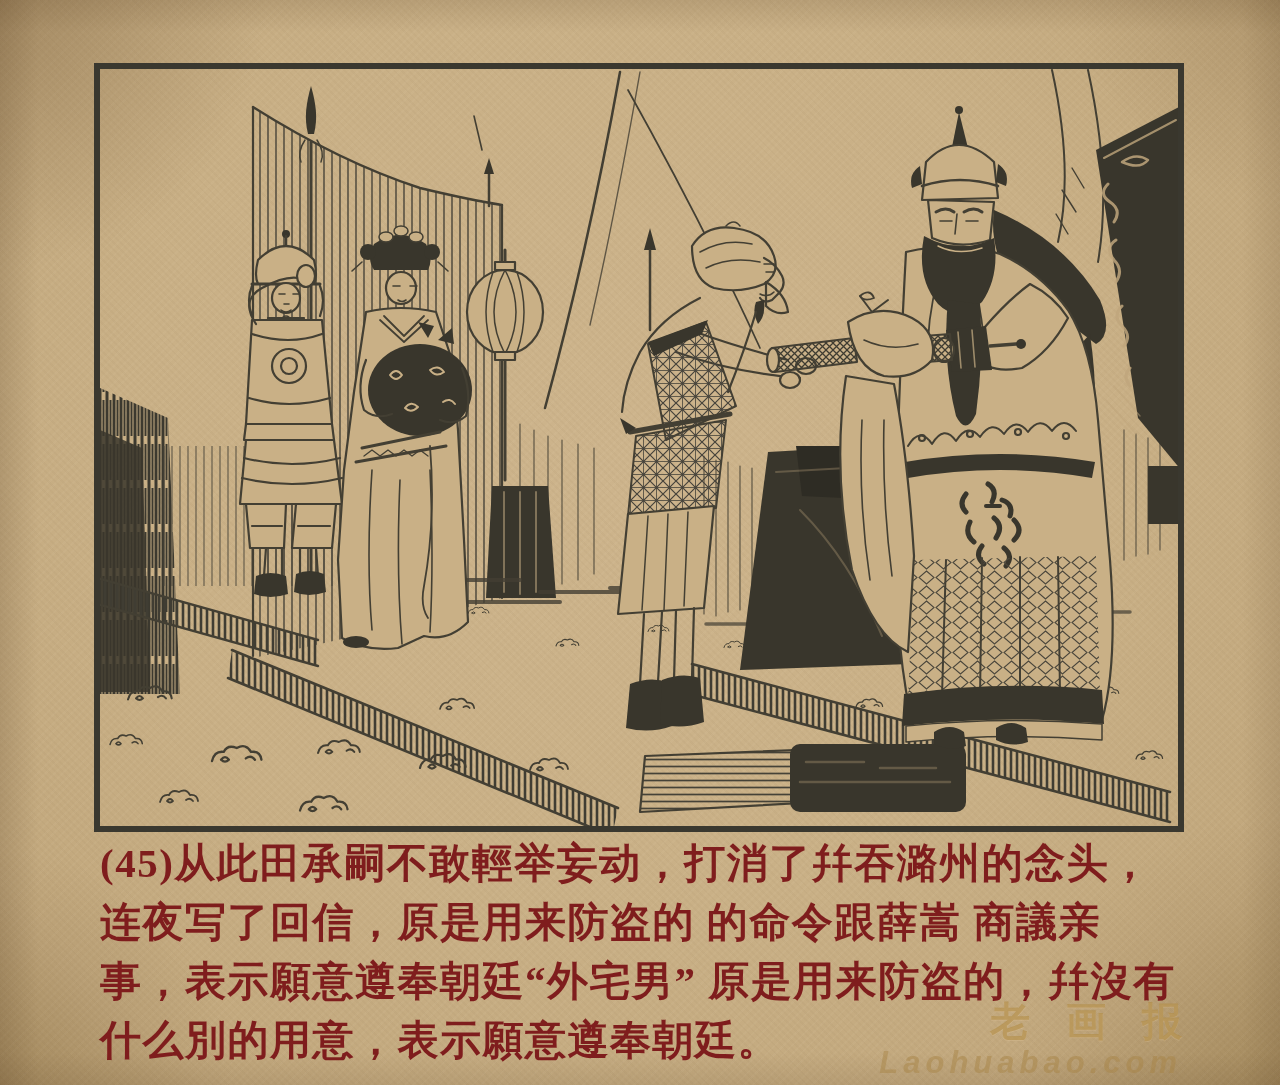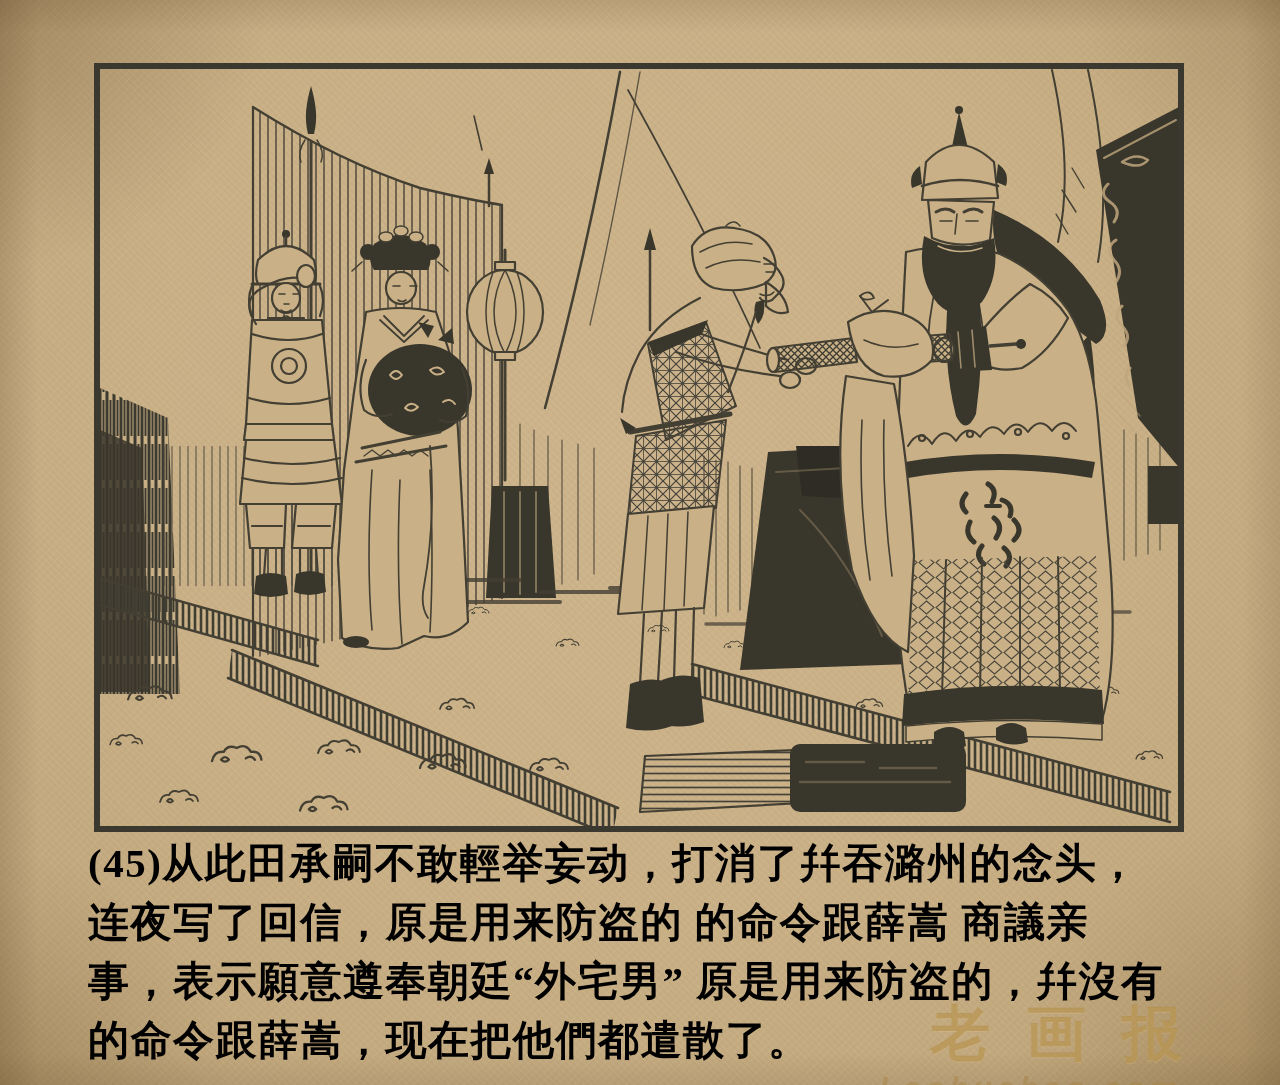--- a/index.html
+++ b/index.html
@@ -13,32 +13,32 @@
       radial-gradient(circle at 0% 100%, rgba(94,68,38,.22), rgba(94,68,38,0) 14%),
       radial-gradient(circle at 100% 100%, rgba(94,68,38,.18), rgba(94,68,38,0) 16%),
       linear-gradient(90deg, rgba(90,66,38,.20), rgba(90,66,38,0) 3%, rgba(90,66,38,0) 97%, rgba(90,66,38,.15)),
       linear-gradient(180deg, rgba(90,66,38,.16), rgba(90,66,38,0) 3%, rgba(90,66,38,0) 97%, rgba(90,66,38,.13)),
       repeating-linear-gradient(45deg, rgba(120,95,60,.045) 0 2px, rgba(0,0,0,0) 2px 5px),
       repeating-linear-gradient(-45deg, rgba(240,225,195,.05) 0 2px, rgba(0,0,0,0) 2px 6px),
       radial-gradient(ellipse at 48% 42%, #cdb48c 0%, #c9b086 52%, #c1a77c 82%, #b29868 100%);
   }
   .illustration-svg{position:absolute;left:0;top:0;}
   .caption{
-    position:absolute;left:88px;top:834px;width:1080px;
+    position:absolute;left:100px;top:834px;width:1080px;
     font-size:41px;line-height:59px;letter-spacing:1.5px;
-    font-weight:600;color:#000000;
+    font-weight:600;color:#7f1d1d;
   }
   .caption .line{white-space:nowrap;}
   .watermark{
     position:absolute;right:98px;top:994px;text-align:right;
     font-family:"Liberation Sans","DejaVu Sans",sans-serif;
     pointer-events:none;
   }
   .watermark .logo{
-    font-size:60px;font-weight:800;letter-spacing:36px;margin-right:-36px;
+    font-size:40px;font-weight:800;letter-spacing:36px;margin-right:-36px;
     color:rgba(178,140,70,.62);
     text-shadow:0 1px 0 rgba(230,205,160,.25);
   }
   .watermark .site{
     font-size:31px;font-style:italic;font-weight:700;letter-spacing:5px;
     color:rgba(168,132,70,.48);margin-top:-4px;
   }
 </style>
 </head>
 <body>
@@ -311,19 +311,19 @@
       <path d="M872,312 l-12,-16 M872,312 l16,-12" stroke-width="2"></path>
       <path d="M860,296 q10,-8 14,2 q-10,4 -14,-2 Z" stroke-width="1.8"></path>
     </g>
   </g>
 </svg>
 
 <div class="caption">
   <div class="line">(45)从此田承嗣不敢輕举妄动，打消了幷吞潞州的念头，</div>
   <div class="line">连夜写了回信，原是用来防盗的 的命令跟薛嵩 商議亲</div>
   <div class="line">事，表示願意遵奉朝廷“外宅男” 原是用来防盗的，幷沒有</div>
-  <div class="line">的命令跟薛嵩，现在把他們都遣散了。</div>
+  <div class="line">什么別的用意，表示願意遵奉朝廷。</div>
 </div>
 
 <div class="watermark">
   <div class="logo">老画报</div>
   <div class="site">Laohuabao.com</div>
 </div>
 
 </body></html>

